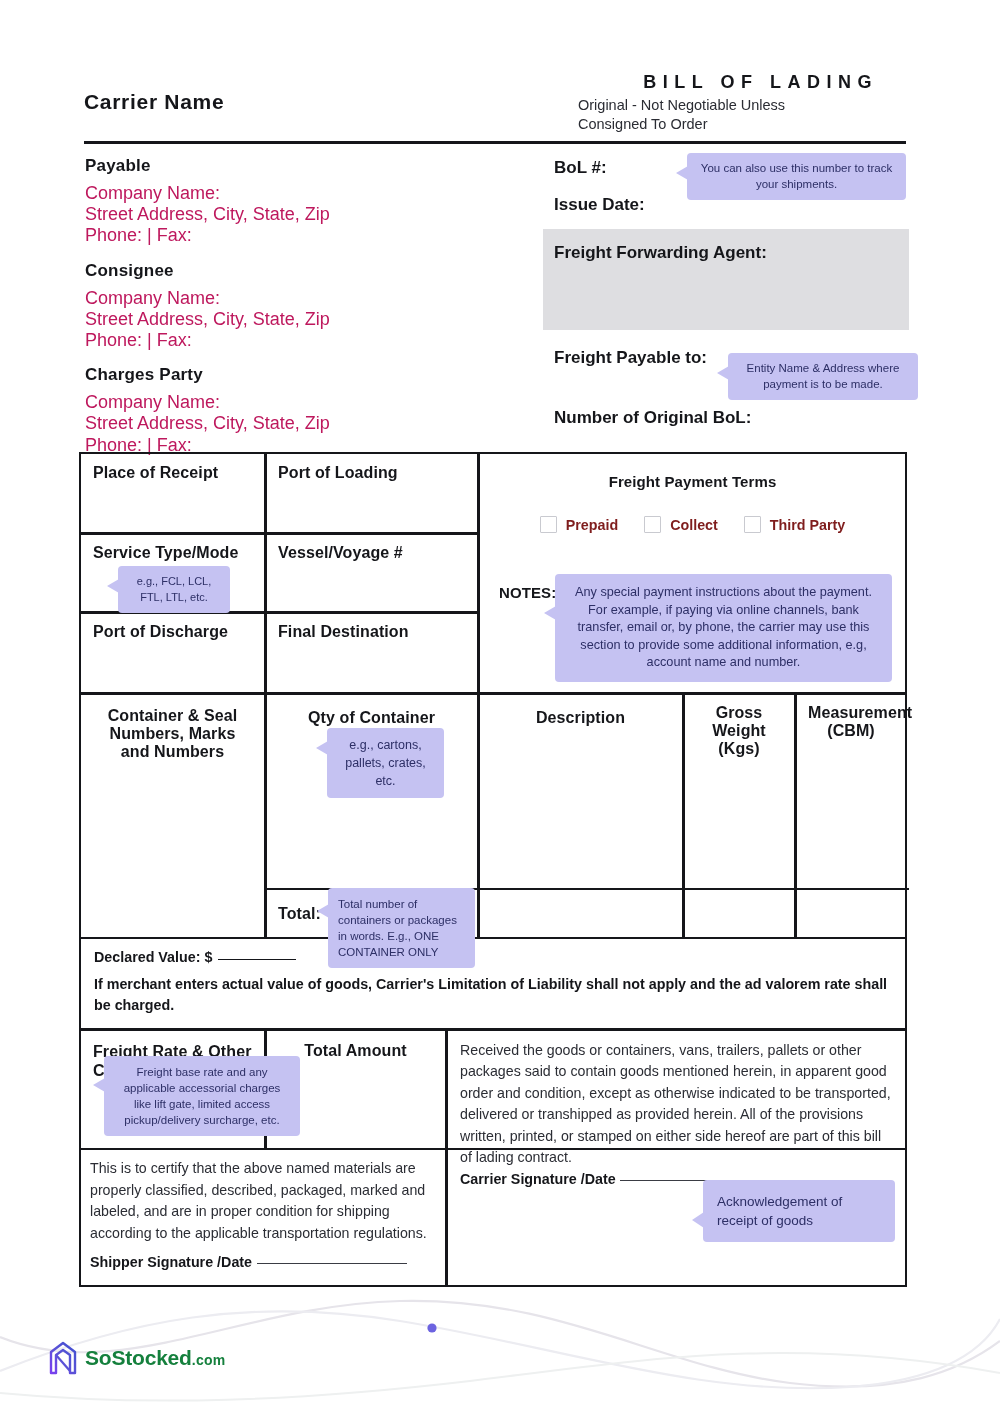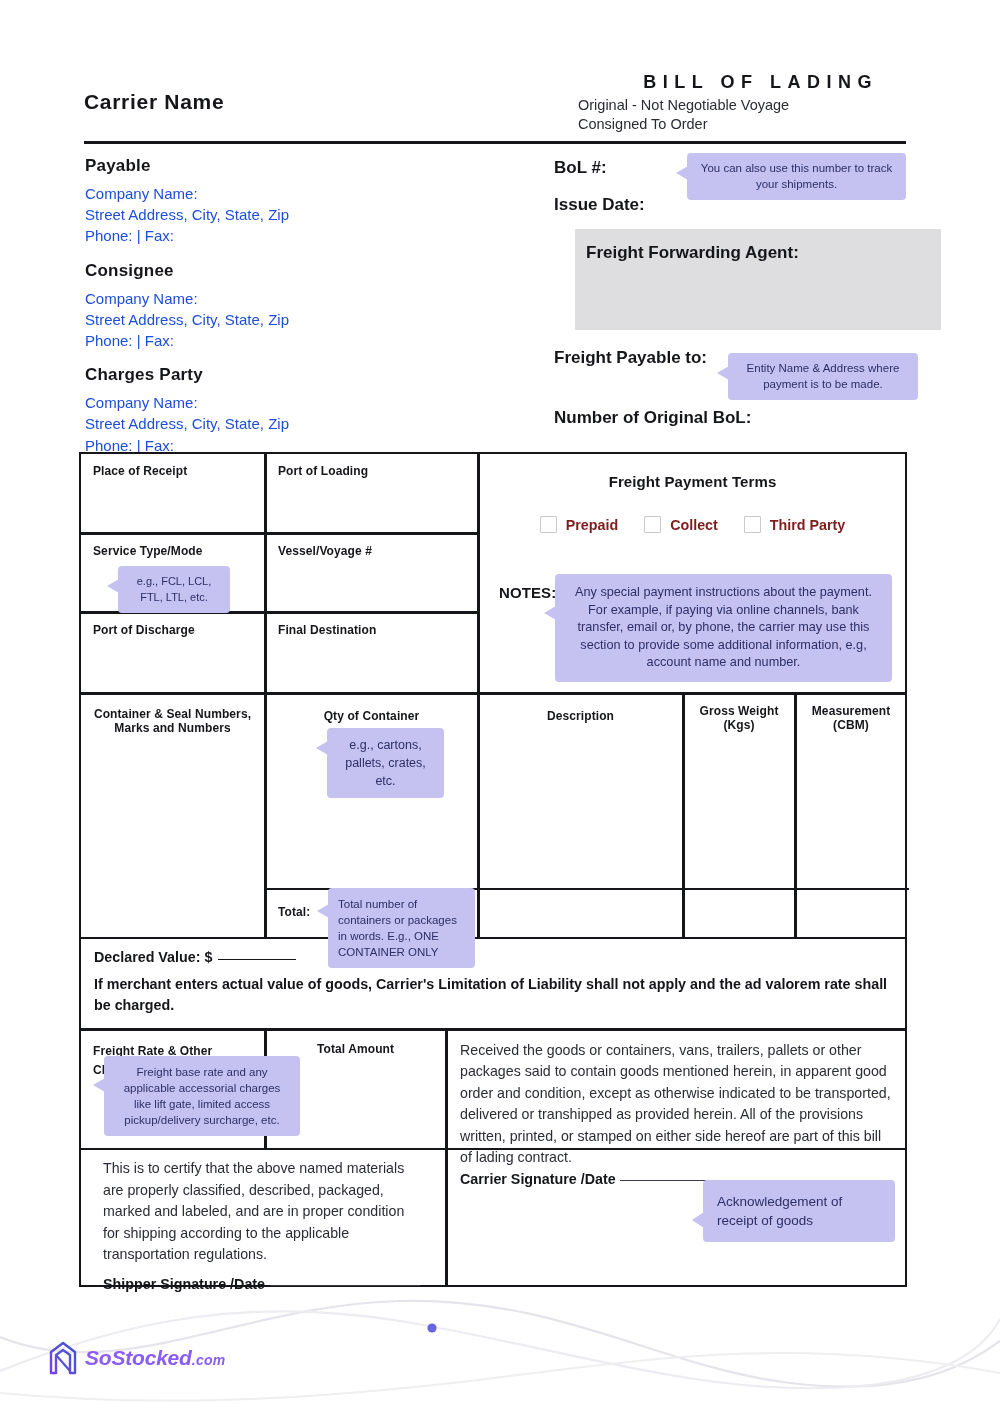--- a/index.html
+++ b/index.html
@@ -76,23 +76,23 @@
   }
   .party { margin-bottom: 14px; }
   .party-title {
     font-size: 17px;
     font-weight: bold;
     letter-spacing: 0.2px;
     margin-bottom: 7px;
     color: #15161a;
   }
   .party-line {
-    font-size: 15px;
+    font-size: 18px;
     line-height: 21.2px;
-    color: #1d4ed8;
+    color: #be185d;
   }
 
   
   .right-fields {
     position: absolute;
     left: 554px;
     top: 156px;
     width: 360px;
   }
   .rf-label {
@@ -102,21 +102,20 @@
   }
   #bol-num-row { position: absolute; left: 0; top: 2px; }
   #issue-date-row { position: absolute; left: 0; top: 39px; }
   .ffa-box {
     position: absolute;
     left: -11px;
     top: 73px;
     width: 366px;
     height: 101px;
     background: #dedee1;
-    margin-left: 32px;
   }
   .ffa-label {
     position: absolute;
     left: 11px;
     top: 14px;
     font-size: 17px;
     font-weight: bold;
     color: #15161a;
   }
   #payable-row { position: absolute; left: 0; top: 192px; }
@@ -222,21 +221,21 @@
     background: #15161a;
   }
 
   
   .sec1 { position: relative; height: 238px; }
   .cell {
     position: absolute;
     padding: 10px 12px;
   }
   .cell-label {
-    font-size: 12px;
+    font-size: 16px;
     font-weight: bold;
     color: #15161a;
     letter-spacing: 0.1px;
   }
   .cell-label.center { text-align: center; }
 
   
   .sec2 { position: relative; height: 242px; }
 
   
@@ -317,40 +316,39 @@
     position: absolute;
     left: 48px;
     top: 1341px;
     display: flex;
     align-items: center;
     gap: 7px;
   }
   .logo-text {
     font-size: 21px;
     font-weight: bold;
-    color: #8b5cf6;
+    color: #15803d;
     letter-spacing: -0.2px;
-    font-style: italic;
   }
   .logo-text .dotcom {
     font-size: 14px;
     font-weight: bold;
     letter-spacing: 0.3px;
   }
 </style>
 </head>
 <body>
 
 <div class="page">
 
   <div class="header">
     <div class="carrier-name">Carrier  Name</div>
     <div class="bol-title">BILL OF LADING</div>
     <div class="bol-sub">
-      <div>Original - Not Negotiable Voyage</div>
+      <div>Original - Not Negotiable Unless</div>
       <div>Consigned To Order</div>
     </div>
   </div>
   <div class="header-rule"></div>
 
   <div class="parties">
     <div class="party">
       <div class="party-title">Payable</div>
       <div class="party-line">Company Name:</div>
       <div class="party-line">Street Address, City, State, Zip</div>
@@ -494,21 +492,21 @@
       <div class="cell" style="left:366px; top:0; width:459px; padding:9px 13px;">
         <div class="body-text">Received the goods or containers, vans, trailers, pallets or other packages said to contain goods mentioned herein, in apparent good order and condition, except  as otherwise indicated to be transported, delivered or transhipped as provided herein. All of the provisions written, printed, or stamped on either side hereof are part of this bill of lading contract.</div>
       </div>
     </div>
 
     <div style="height:2.5px; background:#15161a;"></div>
 
     <div class="sec4">
       <div class="gline-v" style="left:364px; top:0; width:2.5px; height:135px;"></div>
 
-      <div class="cell" style="left:0; top:0; width:364px; padding:8px 22px;">
+      <div class="cell" style="left:0; top:0; width:364px; padding:8px 9px;">
         <div class="body-text">This is to certify that the above named materials are properly classified, described, packaged, marked and labeled, and are in proper condition for shipping according to the applicable transportation regulations.</div>
         <div style="margin-top:9px;">
           <span class="sig-label">Shipper Signature /Date</span>
           <span class="sig-rule" style="width:150px;"></span>
         </div>
       </div>
 
       <div class="cell" style="left:366px; top:0; width:459px; padding:20px 13px;">
         <div>
           <span class="sig-label">Carrier Signature /Date</span>

